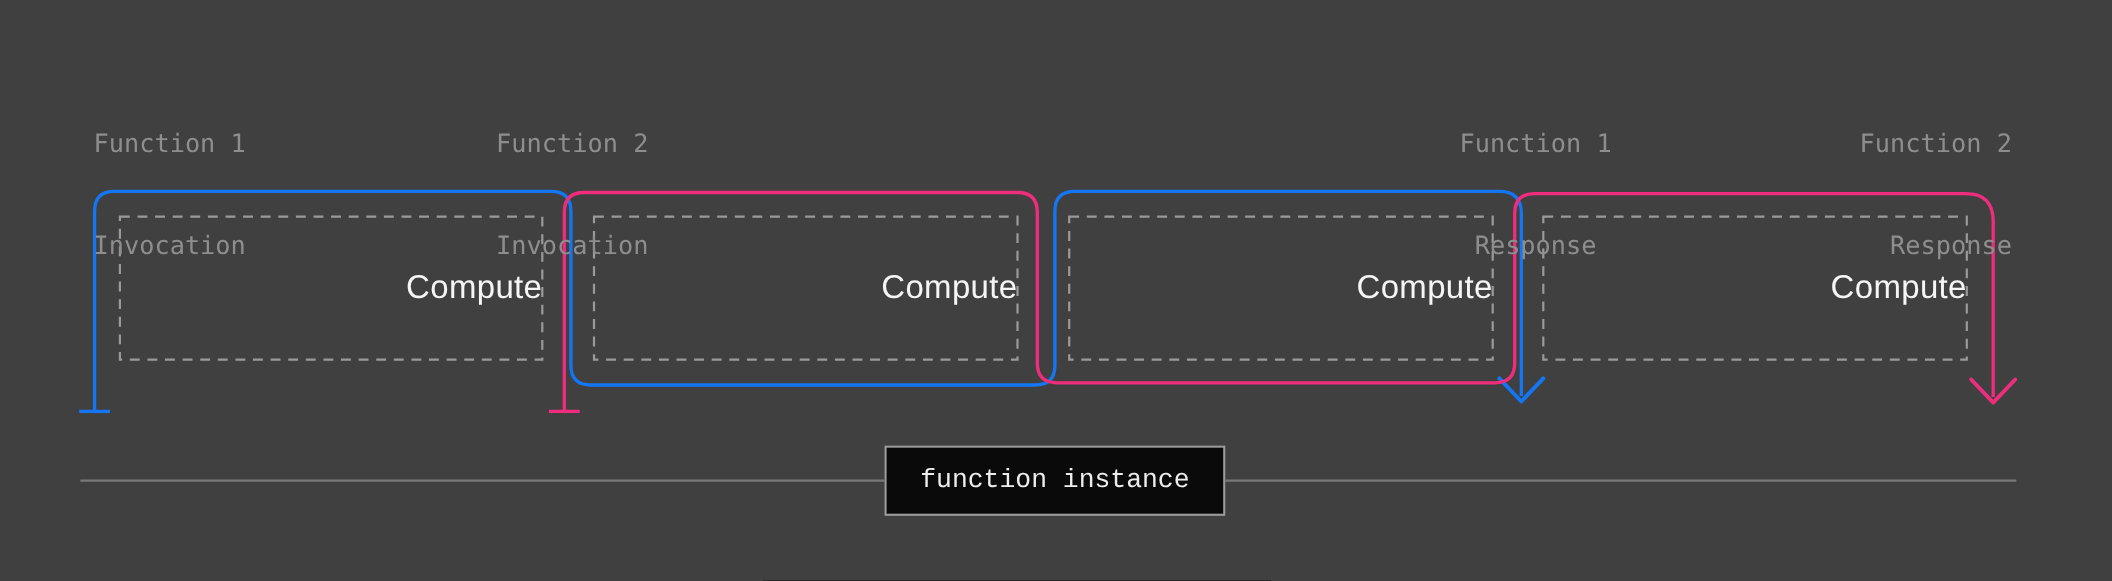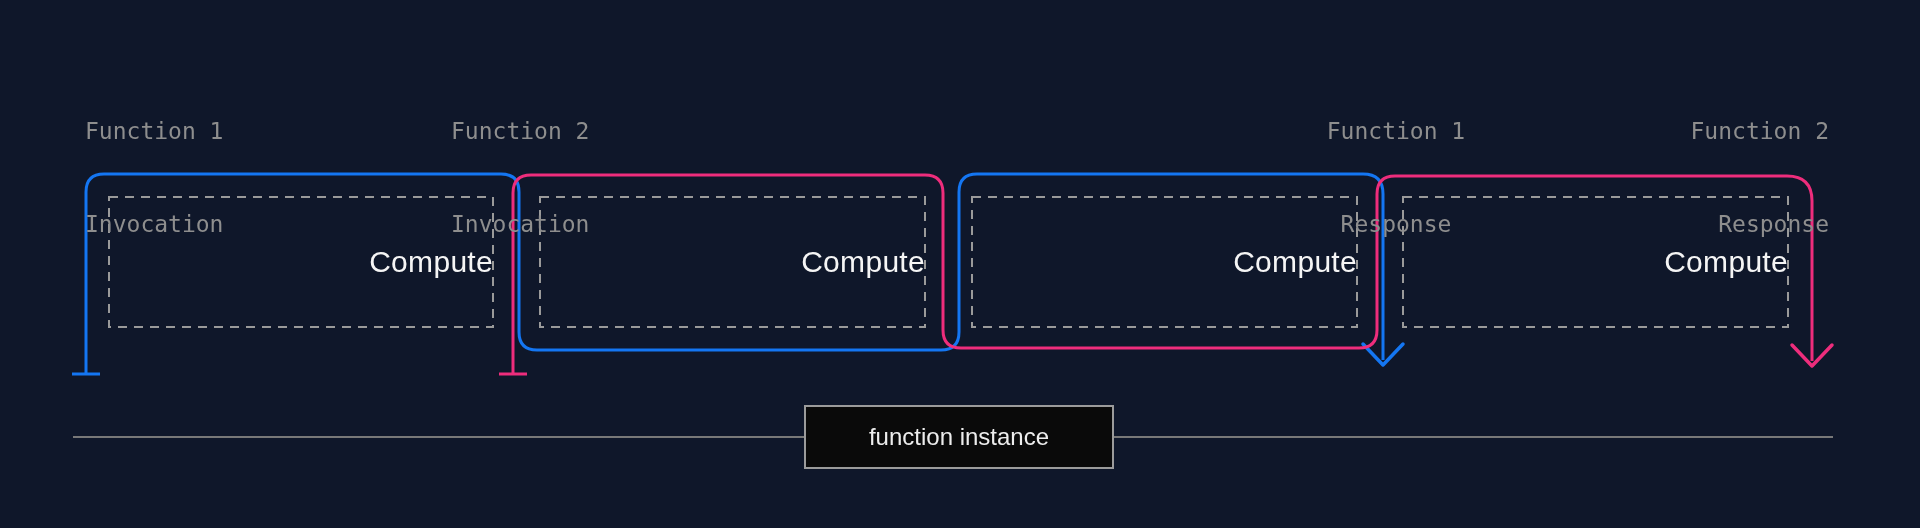--- a/index.html
+++ b/index.html
@@ -4,21 +4,21 @@
 <style>
   html, body {
     margin: 0;
     padding: 0;
     background: #0a0a0a;
   }
   .canvas {
     position: relative;
     width: 1920px;
     height: 528px;
-    background: #0f172a;
+    background: #404040;
     overflow: hidden;
     font-family: "DejaVu Sans Mono", monospace;
   }
   svg.diagram {
     position: absolute;
     left: 0;
     top: 0;
   }
   .top-label {
     position: absolute;
@@ -51,21 +51,21 @@
     top: 405px;
     width: 310px;
     height: 64px;
     box-sizing: border-box;
     border: 2px solid #9b9b9b;
     background: #0a0a0a;
     display: flex;
     align-items: center;
     justify-content: center;
     color: #ededed;
-    font-family: Liberation Sans, sans-serif;
+    font-family: Liberation Mono, monospace;
     font-size: 24px;
     white-space: pre;
   }
 </style>
 </head>
 <body>
 
 <div class="canvas">
 
   <svg class="diagram" width="1920" height="528" viewBox="0 0 1920 528">

